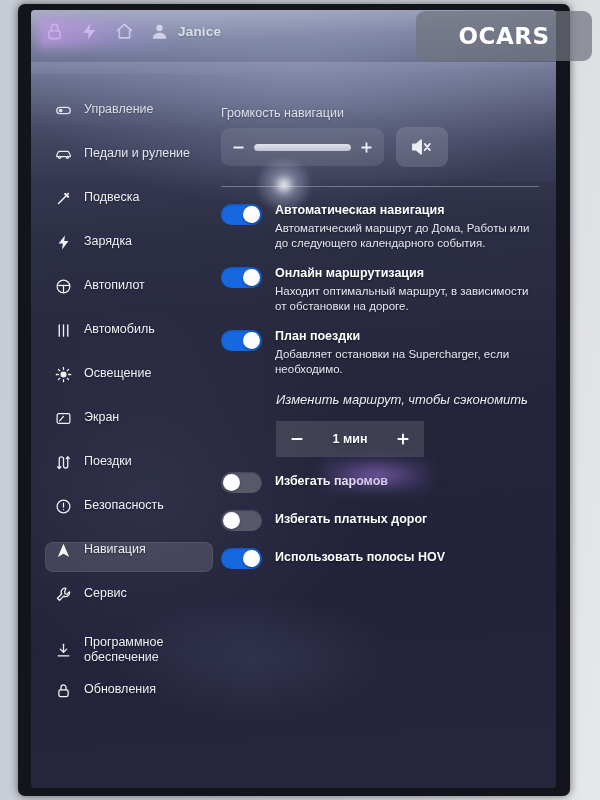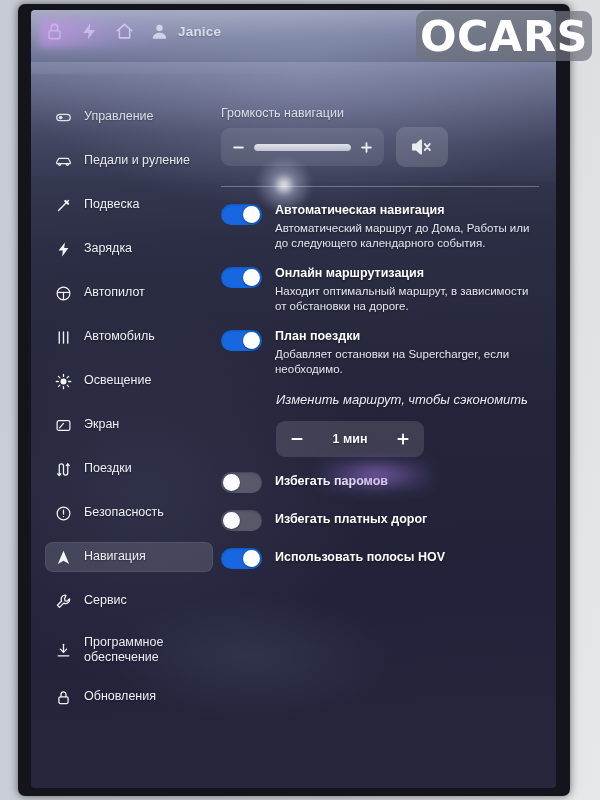--- a/index.html
+++ b/index.html
@@ -108,21 +108,21 @@
   }
 
   
   #sidebar {
     position: absolute;
     left: 14px; top: 92px;
     width: 168px;
   }
   .nav-item {
     display: flex;
-    align-items: center;
+    align-items: flex-start;
     gap: 12px;
     height: 30px;
     padding: 0 10px 0 10px;
     margin-bottom: 14px;
     border-radius: 8px;
     cursor: pointer;
   }
   .nav-item.tall { height: 40px; margin-bottom: 12px; align-items: center; }
   .nav-item.active {
     background: rgba(255,255,255,.13);
@@ -264,21 +264,21 @@
   #stepper-label {
     font-size: 13px;
     color: #eceef5;
     margin-bottom: 14px;
     text-shadow: 0 1px 2px rgba(0,0,0,.42);
     font-style: italic;
   }
   #stepper {
     width: 148px; height: 36px;
     background: rgba(255,255,255,.12);
-    border-radius: 9px;
+    border-radius: 0;
     display: flex;
     align-items: center;
     justify-content: space-between;
     padding: 12px 14px;
   }
   .step-btn {
     width: 14px; height: 14px;
     display: flex; align-items: center; justify-content: center;
     cursor: pointer;
   }
@@ -299,21 +299,21 @@
     left: 416px; top: 11px;
     width: 176px; height: 50px;
     background: rgba(112,117,126,.72);
     border-radius: 9px;
     display: flex;
     align-items: center;
     justify-content: center;
   }
   #watermark-text {
     font-family: "DejaVu Sans", "Liberation Sans", sans-serif;
-    font-size: 43px;
+    font-size: 23px;
     font-weight: 700;
     color: #ffffff;
     letter-spacing: .5px;
     line-height: 1;
   }
 </style>
 </head>
 <body>
 
 <div id="photo">

